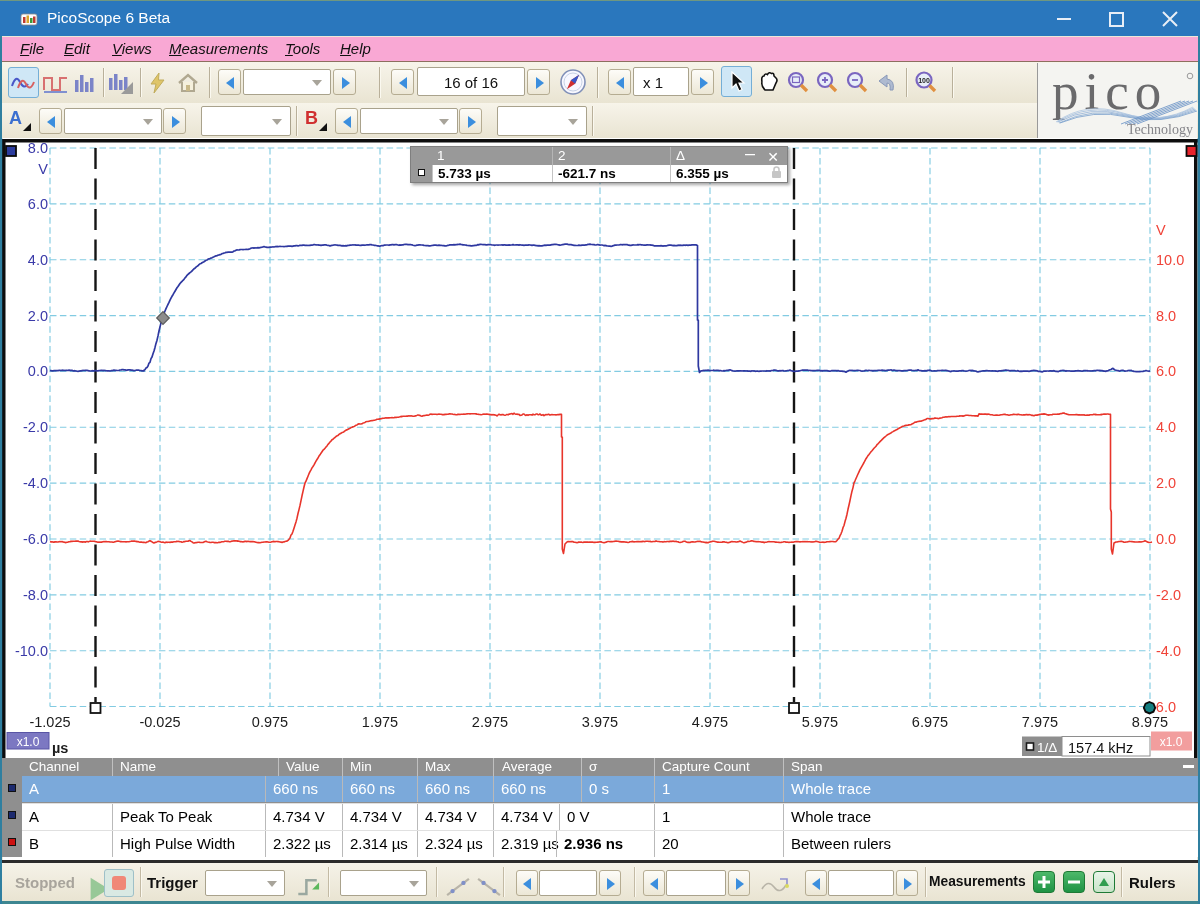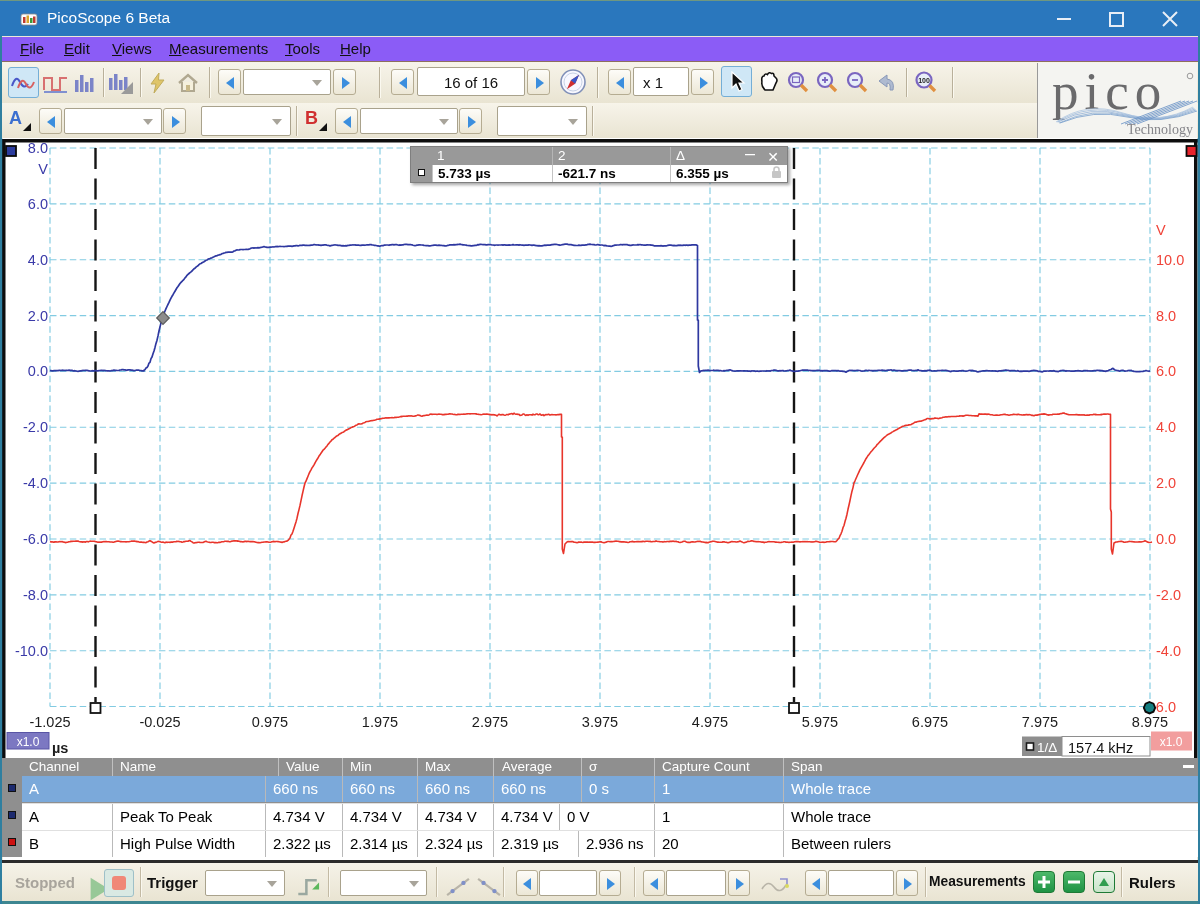--- a/index.html
+++ b/index.html
@@ -9,21 +9,21 @@
 #titlebar { position:absolute; left:0; top:0; width:1200px; height:36px; background:#2a77bd; border-top:1px solid #6f9780; }
 #titlebar .ticon { position:absolute; left:20px; top:9px; width:18px; height:18px; }
 #titlebar .ttext { position:absolute; left:47px; top:8px; color:#ffffff; font-size:15.5px; }
 .wbtn { position:absolute; top:0; height:36px; width:46px; }
 .wmin { left:1041px; } .wmax { left:1093px; } .wcls { left:1148px; }
 .wmin:before { content:""; position:absolute; left:16px; top:17px; width:14px; height:2px; background:#e8eef6; }
 .wmax:before { content:""; position:absolute; left:16px; top:11px; width:11px; height:11px; border:2px solid #e8eef6; }
 .wcls svg { position:absolute; left:14px; top:10px; }
 
 
-#menubar { position:absolute; left:0; top:37px; width:1200px; height:25px; background:#8b5cf6; border-bottom:1px solid #8d6f5f; }
+#menubar { position:absolute; left:0; top:37px; width:1200px; height:25px; background:#f9a8d4; border-bottom:1px solid #8d6f5f;font-style:italic; }
 #menubar span { position:absolute; top:3px; font-size:15px; color:#111; }
 #menubar u { text-decoration:underline; }
 
 
 #tb1 { position:absolute; left:0; top:62px; width:1200px; height:41px; background:linear-gradient(#f7f4ea,#e9e4d2); }
 #tb2 { position:absolute; left:0; top:103px; width:1200px; height:36px; background:linear-gradient(#f7f4ea,#e9e4d2); border-bottom:1px solid #9a9383; }
 .tbtn { position:absolute; width:31px; height:31px; border-radius:3px; }
 .tbtn.sel { background:#cfe7f6; border:1px solid #74aed6; }
 .tsep { position:absolute; width:1px; background:#b9b09a; box-shadow:1px 0 0 #fbf9f0; }
 .arrbtn { position:absolute; width:23px; height:26px; background:linear-gradient(#fdfcf8,#ece7d6); border:1px solid #b5ac92; border-radius:3px; }
@@ -413,21 +413,21 @@
     <div class="tcell" style="left:761px; width:415px;">Whole trace</div>
   </div>
   <div class="rowline" style="top:72px;"></div>
   <div class="trow" style="top:73px;">
     <div class="tcell first" style="left:0; width:90px;">B</div>
     <div class="tcell" style="left:90px; width:153px;">High Pulse Width</div>
     <div class="tcell" style="left:243px; width:77px;">2.322 µs</div>
     <div class="tcell" style="left:320px; width:75px;">2.314 µs</div>
     <div class="tcell" style="left:395px; width:76px;">2.324 µs</div>
     <div class="tcell" style="left:471px; width:88px;">2.319 µs</div>
-    <div class="tcell" style="left:556px; width:73px;">2.936 ns</div>
+    <div class="tcell" style="left:534px; width:73px;font-weight:bold;">2.936 ns</div>
     <div class="tcell" style="left:632px; width:129px;">20</div>
     <div class="tcell" style="left:761px; width:385px;">Between rulers</div>
   </div>
 </div>
 
 <div id="gapw"></div>
 <div id="statusbar">
   <div class="lab gray" style="left:15px;">Stopped</div>
   <svg class="sbtn" style="left:84px; top:12px;" width="15" height="15" viewBox="0 0 20 20">
         <path d="M4 2 L17 10 L4 18 Z" fill="#97c897"></path>

